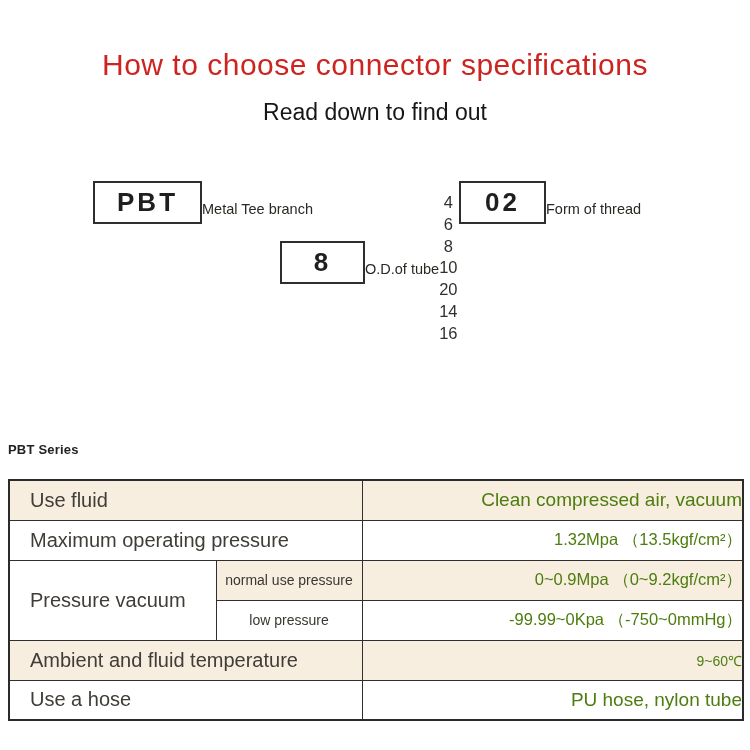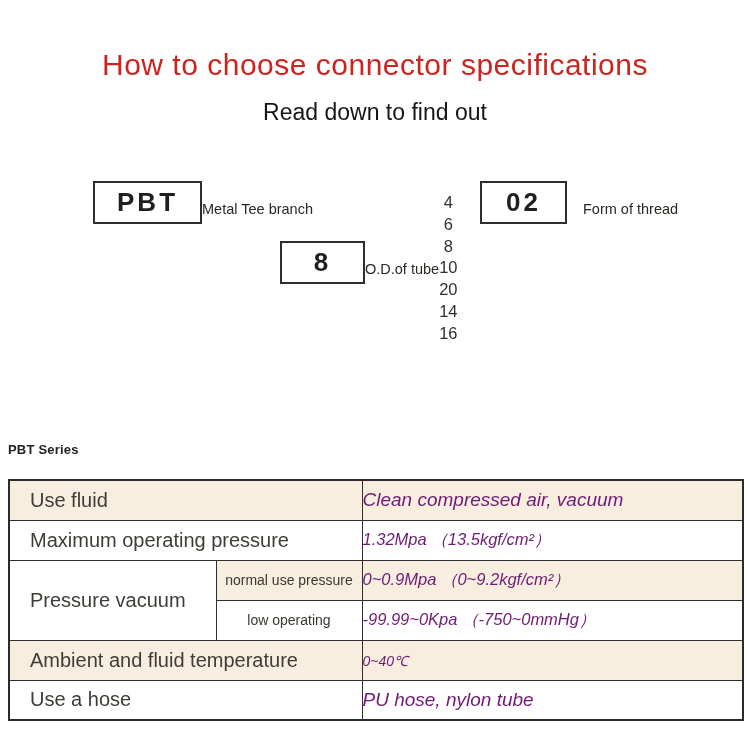--- a/index.html
+++ b/index.html
@@ -35,21 +35,21 @@
   .code-col {
     position: absolute;
     top: 181px;
     width: 220px;
     display: flex;
     flex-direction: row;
     align-items: center;
   }
   .col-1 { left: 93px;  }   
   .col-2 { left: 280px; }   
-  .col-3 { left: 480px; gap: 16px; }   
+  .col-3 { left: 459px; }   
 
   .code-box {
     height: 43px;
     border: 2px solid #2e2e2e;
     display: flex;
     align-items: center;
     justify-content: center;
     font-weight: bold;
     font-size: 26px;
     letter-spacing: 3px;
@@ -106,24 +106,23 @@
     font-size: 20px;
     padding-left: 20px;
     color: #403c37;
   }
   td.sub {
     text-align: center;
     font-size: 14px;
     color: #3a3631;
   }
   td.val {
-    text-align: left;
+    text-align: right;
     font-size: 19px;
-    color: #701a75;
-    font-style: italic;
+    color: #4d7c0f;
   }
   td.val.mid   { font-size: 16.5px; }
   td.val.small { font-size: 14px; }
   .hl { background: #f7eee0; }
 </style>
 </head>
 <body>
 
 <div class="page-title">How to choose connector specifications</div>
 <div class="page-subtitle">Read down to find out</div>
@@ -169,25 +168,25 @@
     <tr>
       <td colspan="2" class="lbl">Maximum operating pressure</td>
       <td class="val mid">1.32Mpa （13.5kgf/cm²）</td>
     </tr>
     <tr>
       <td rowspan="2" class="lbl">Pressure vacuum</td>
       <td class="sub hl">normal use pressure</td>
       <td class="val mid hl">0~0.9Mpa （0~9.2kgf/cm²）</td>
     </tr>
     <tr>
-      <td class="sub">low operating</td>
+      <td class="sub">low pressure</td>
       <td class="val mid">-99.99~0Kpa （-750~0mmHg）</td>
     </tr>
     <tr>
       <td colspan="2" class="lbl hl">Ambient and fluid temperature</td>
-      <td class="val small hl">0~40℃</td>
+      <td class="val small hl">9~60℃</td>
     </tr>
     <tr>
       <td colspan="2" class="lbl">Use a hose</td>
       <td class="val">PU hose, nylon tube</td>
     </tr>
   </tbody>
 </table>
 
 </body></html>

